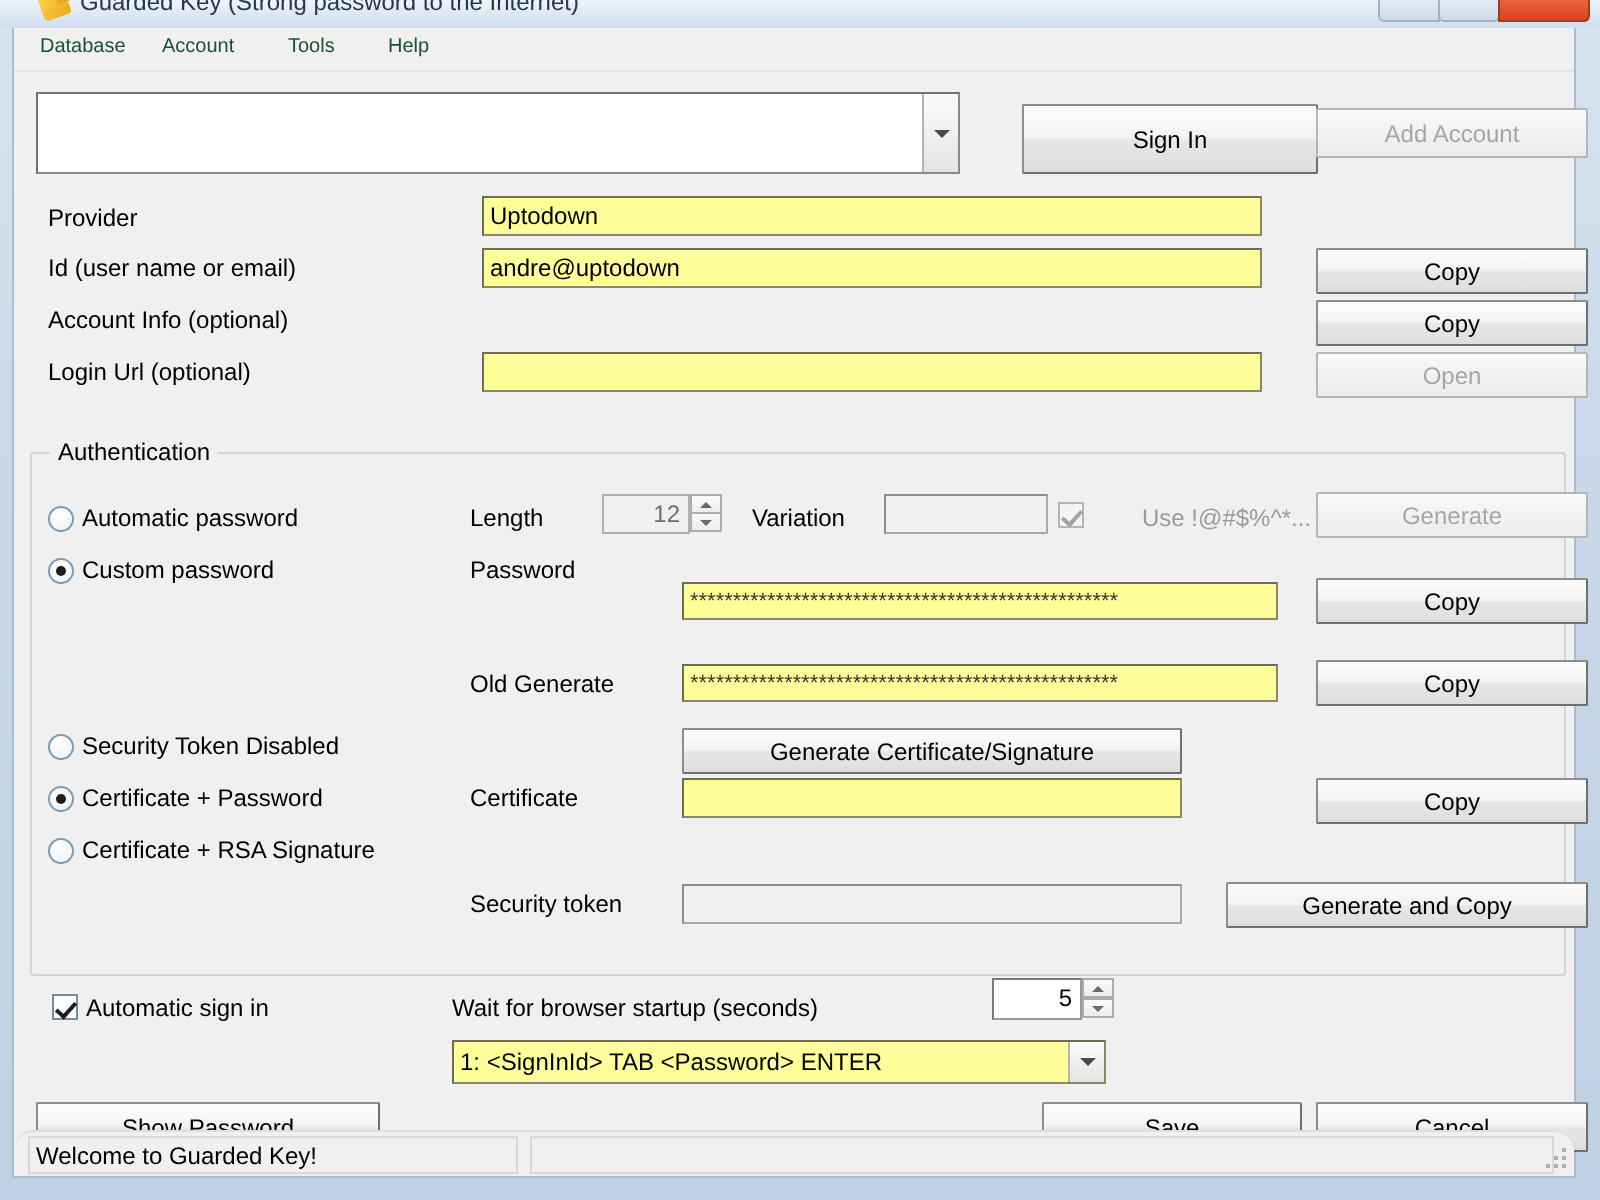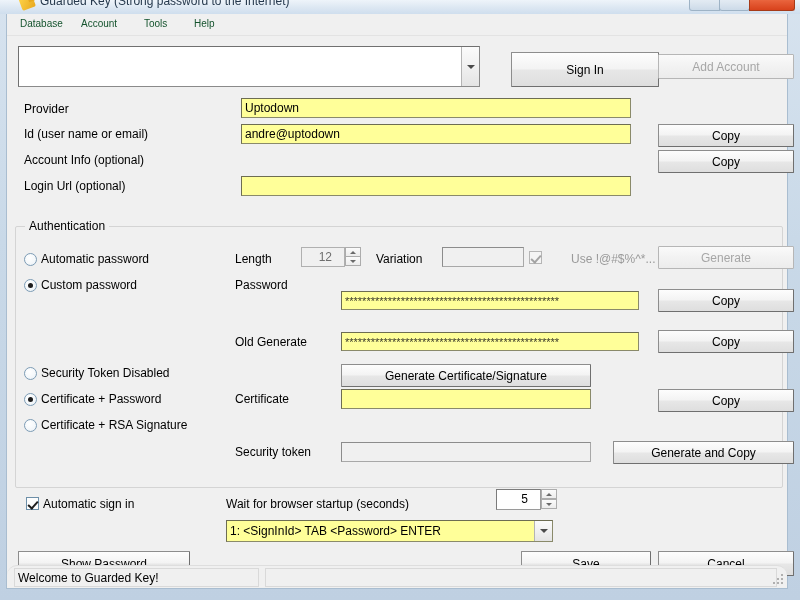--- a/index.html
+++ b/index.html
@@ -245,21 +245,21 @@
 
   
   .spin-wrap { position: absolute; }
   .spin-field {
     position: absolute; left: 0; top: 0;
     box-sizing: border-box;
     border: 1px solid #9a9a9a;
     border-top-color: #7b7b7b;
     border-left-color: #7b7b7b;
     text-align: right;
-    padding-right: 12px;
+    padding-right: 4px;
     font-size: 12px;
     line-height: 18px;
   }
   .spin-field.wh { background:#ffffff; color:#000; }
   .spin-field.gy { background:#f0f0f0; color:#6e6e6e; border-color:#b0b0b0; }
   .spin-btns {
     position: absolute; top: 0;
     width: 16px; height: 20px;
   }
   .spin-b {
@@ -345,20 +345,21 @@
 
     <div class="lbl" style="left:17px; top:113px;">Id (user name or email)</div>
     <div class="yfield" style="left:234px; top:110px; width:390px; height:20px;">andre@uptodown</div>
     <div class="btn" style="left:651px; top:110px; width:136px; height:23px;">Copy</div>
 
     <div class="lbl" style="left:17px; top:139px;">Account Info (optional)</div>
     <div class="btn" style="left:651px; top:136px; width:136px; height:23px;">Copy</div>
 
     <div class="lbl" style="left:17px; top:165px;">Login Url (optional)</div>
     <div class="yfield" style="left:234px; top:162px; width:390px; height:20px;"></div>
+    <div class="btn dis" style="left:651px; top:162px; width:136px; height:23px;">Open</div>
 
     <div class="group" style="left:8px; top:212px; width:768px; height:262px;">
       <div class="gtitle">Authentication</div>
     </div>
 
     <div class="radio" style="left:17px; top:239px;"></div>
     <div class="lbl" style="left:34px; top:238px;">Automatic password</div>
 
     <div class="radio on" style="left:17px; top:265px;"></div>
     <div class="lbl" style="left:34px; top:264px;">Custom password</div>

